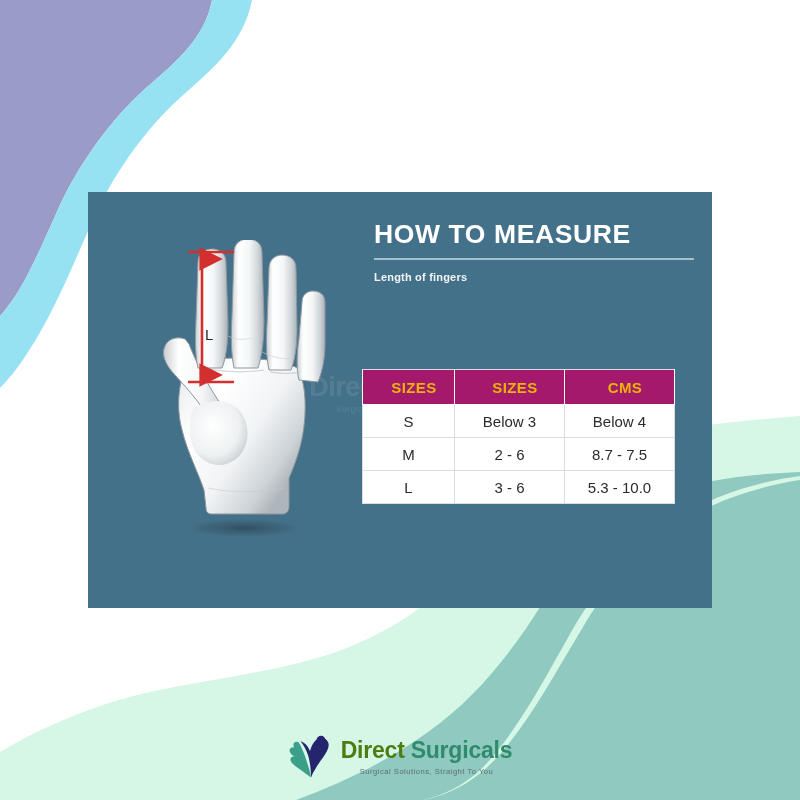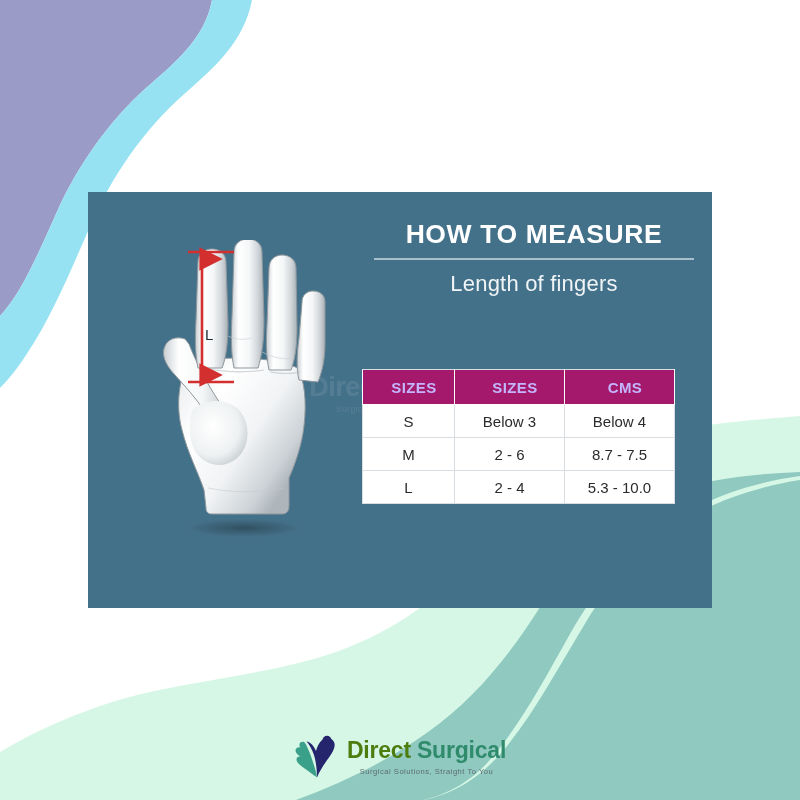--- a/index.html
+++ b/index.html
@@ -40,42 +40,42 @@
   .wm-sub{
     font-size:8.5px;color:#ffffff;margin-top:3px;white-space:nowrap;
     letter-spacing:.4px;
   }
 
   
   .headblock{
     position:absolute;
     left:286px;top:28px;
     width:320px;
-    text-align:center;
+    text-align:left;
   }
   .title{
     color:#ffffff;
     font-size:26.5px;
     font-weight:bold;
     letter-spacing:.6px;
     line-height:1.1;
     white-space:nowrap;
   }
   .title-rule{
     margin:9px auto 0 auto;
     width:100%;
     height:1.5px;
     background:#b9cbd6;
     opacity:.85;
   }
   .subtitle{
     margin-top:11px;
     color:#f0f4f6;
-    font-size:22px;
-    font-weight:400;
+    font-size:11px;
+    font-weight:700;
     letter-spacing:.2px;
     white-space:nowrap;
   }
 
   
   .hand-wrap{
     position:absolute;
     left:44px;top:48px;
     width:220px;height:330px;
   }
@@ -102,21 +102,21 @@
   .table th,.table td{
     border:1.4px solid #d7dde0;
     text-align:center;
     padding:0;
     height:32px;
     vertical-align:middle;
     font-weight:400;
   }
   .table thead th{
     background:#a4196b;
-    color:#c4b5fd;
+    color:#eab308;
     font-size:15px;
     font-weight:bold;
     letter-spacing:.4px;
     height:34px;
     border-color:#ffffff;
     border-top-color:#d7dde0;
     padding-left:11px;
   }
   .table tbody td{
     color:#2b2b2b;
@@ -287,21 +287,21 @@
           <td>Below 3</td>
           <td>Below 4</td>
         </tr>
         <tr>
           <td>M</td>
           <td>2 - 6</td>
           <td>8.7 - 7.5</td>
         </tr>
         <tr>
           <td>L</td>
-          <td>2 - 4</td>
+          <td>3 - 6</td>
           <td>5.3 - 10.0</td>
         </tr>
       </tbody>
     </table>
   </div>
 
   <div class="logo">
     <svg class="logo-mark" viewBox="0 0 92 88" xmlns="http://www.w3.org/2000/svg">
 
       <path fill="#3aa08a" d="M13,25 C8,23 3,26 3,31 C3,36 8,40 14,44 C10,42 5,44 5,49
@@ -312,19 +312,19 @@
 
       <path fill="#25256e" d="M46,85 C52,70 62,56 70,45 C79,33 84,22 80,14 C76,5 64,3 56,10
                C50,15 46,24 44,32 C40,22 33,14 25,13 C30,18 36,28 40,40
                C44,53 46,70 46,85 Z"></path>
       <ellipse cx="66" cy="11" rx="9" ry="9.5" fill="#25256e"></ellipse>
       <circle cx="66" cy="11" r="5.5" fill="#ffffff"></circle>
       <ellipse cx="66" cy="11" rx="8" ry="8.5" fill="#25256e"></ellipse>
     </svg>
     <div class="logo-text">
       <div class="logo-words">
-        <span class="logo-word-1">Direct</span><span class="logo-word-2">Surgical</span>
+        <span class="logo-word-1">Direct</span><span class="logo-word-2">Surgicals</span>
       </div>
       <div class="logo-tag">Surgical Solutions, Straight To You</div>
     </div>
   </div>
 
 </div>
 
 </body></html>

